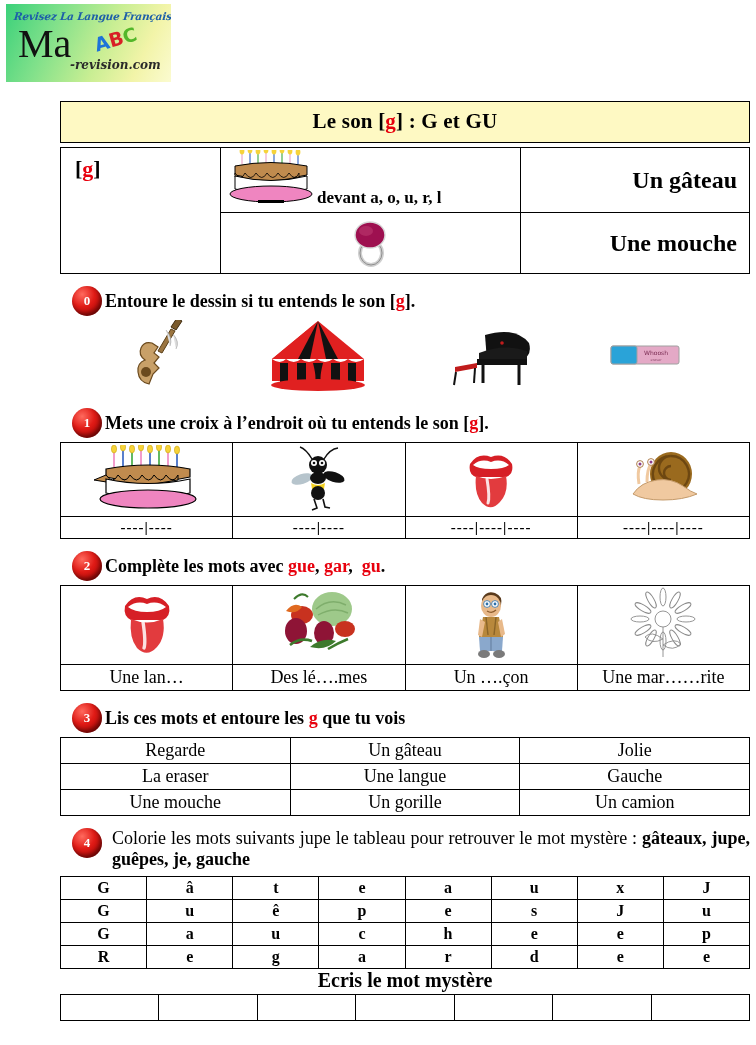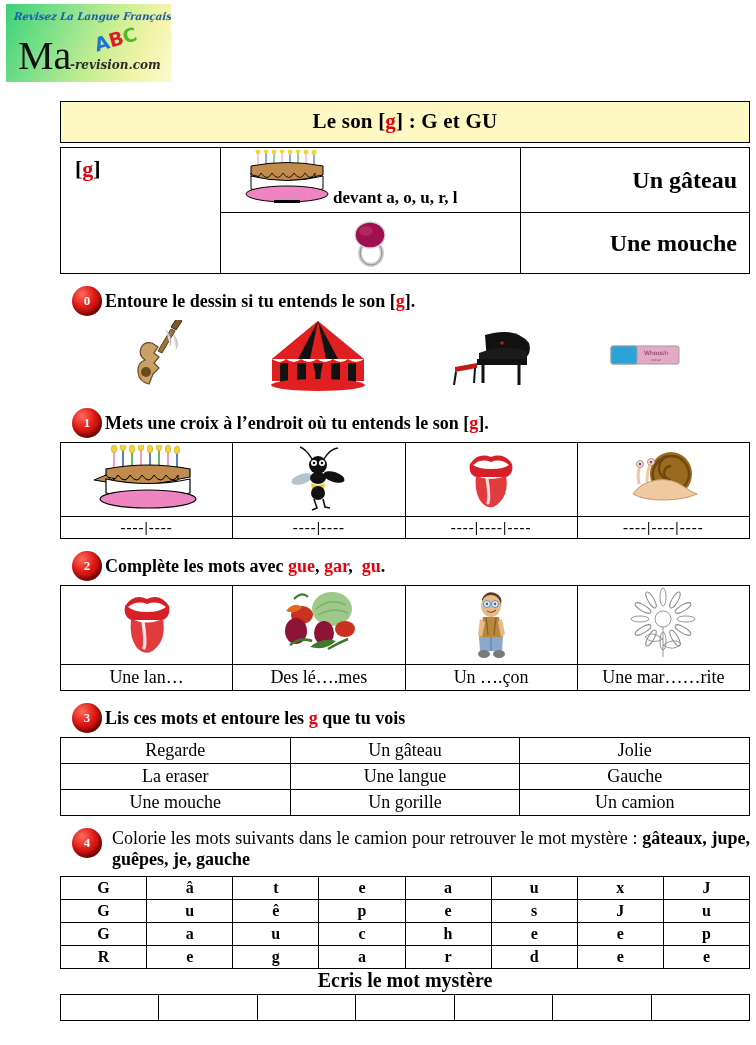--- a/index.html
+++ b/index.html
@@ -30,21 +30,21 @@
     font-style: italic;
     font-weight: bold;
     font-size: 10.5px;
     color: #1d5fa8;
     letter-spacing: -0.2px;
     white-space: nowrap;
     transform: skewX(-6deg);
   }
   .logo-ma {
     position: absolute;
-    left: 12px; top: 32px;
+    left: 12px; top: 20px;
     font-family: "Liberation Serif", serif;
     font-size: 40px;
     line-height: 40px;
     color: #111;
   }
   .logo-sub {
     position: absolute;
     left: 64px; top: 54px;
     font-family: "DejaVu Serif", serif;
     font-weight: bold;
@@ -98,21 +98,21 @@
   .intro { margin-top: 4px; }
   .intro td { height: 56px; }
   .intro .c-sound {
     width: 160px;
     font-weight: bold;
     font-size: 22px;
     padding-left: 14px;
     vertical-align: top;
     padding-top: 8px;
   }
-  .intro .c-pic { width: 300px; padding: 2px 20px; margin-left: 36px; }
+  .intro .c-pic { width: 300px; padding: 2px 4px; margin-left: 36px; }
   .intro .c-word {
     text-align: right;
     padding-right: 12px;
     font-weight: bold;
     font-size: 24px;
   }
   .pic-row { display: flex; align-items: flex-end; }
   .pic-label {
     font-weight: bold;
     font-size: 17px;
@@ -541,21 +541,21 @@
     <tr>
       <td>Une mouche</td>
       <td>Un gorille</td>
       <td>Un camion</td>
     </tr>
   </tbody>
     </table>
 
   <div class="ex-head" style="align-items:flex-start">
     <div class="badge">4</div>
-    <div class="ex-title-block"><span class="lead">Colorie les mots suivants dans le camion pour retrouver le mot mystère : </span><span class="bold">gâteaux, jupe, guêpes, je, gauche</span></div>
+    <div class="ex-title-block"><span class="lead">Colorie les mots suivants jupe le tableau pour retrouver le mot mystère : </span><span class="bold">gâteaux, jupe, guêpes, je, gauche</span></div>
   </div>
 
   <table class="grid letters">
     <tbody>
         <tr>
       <td>G</td>
       <td>â</td>
       <td>t</td>
       <td>e</td>
       <td>a</td>

